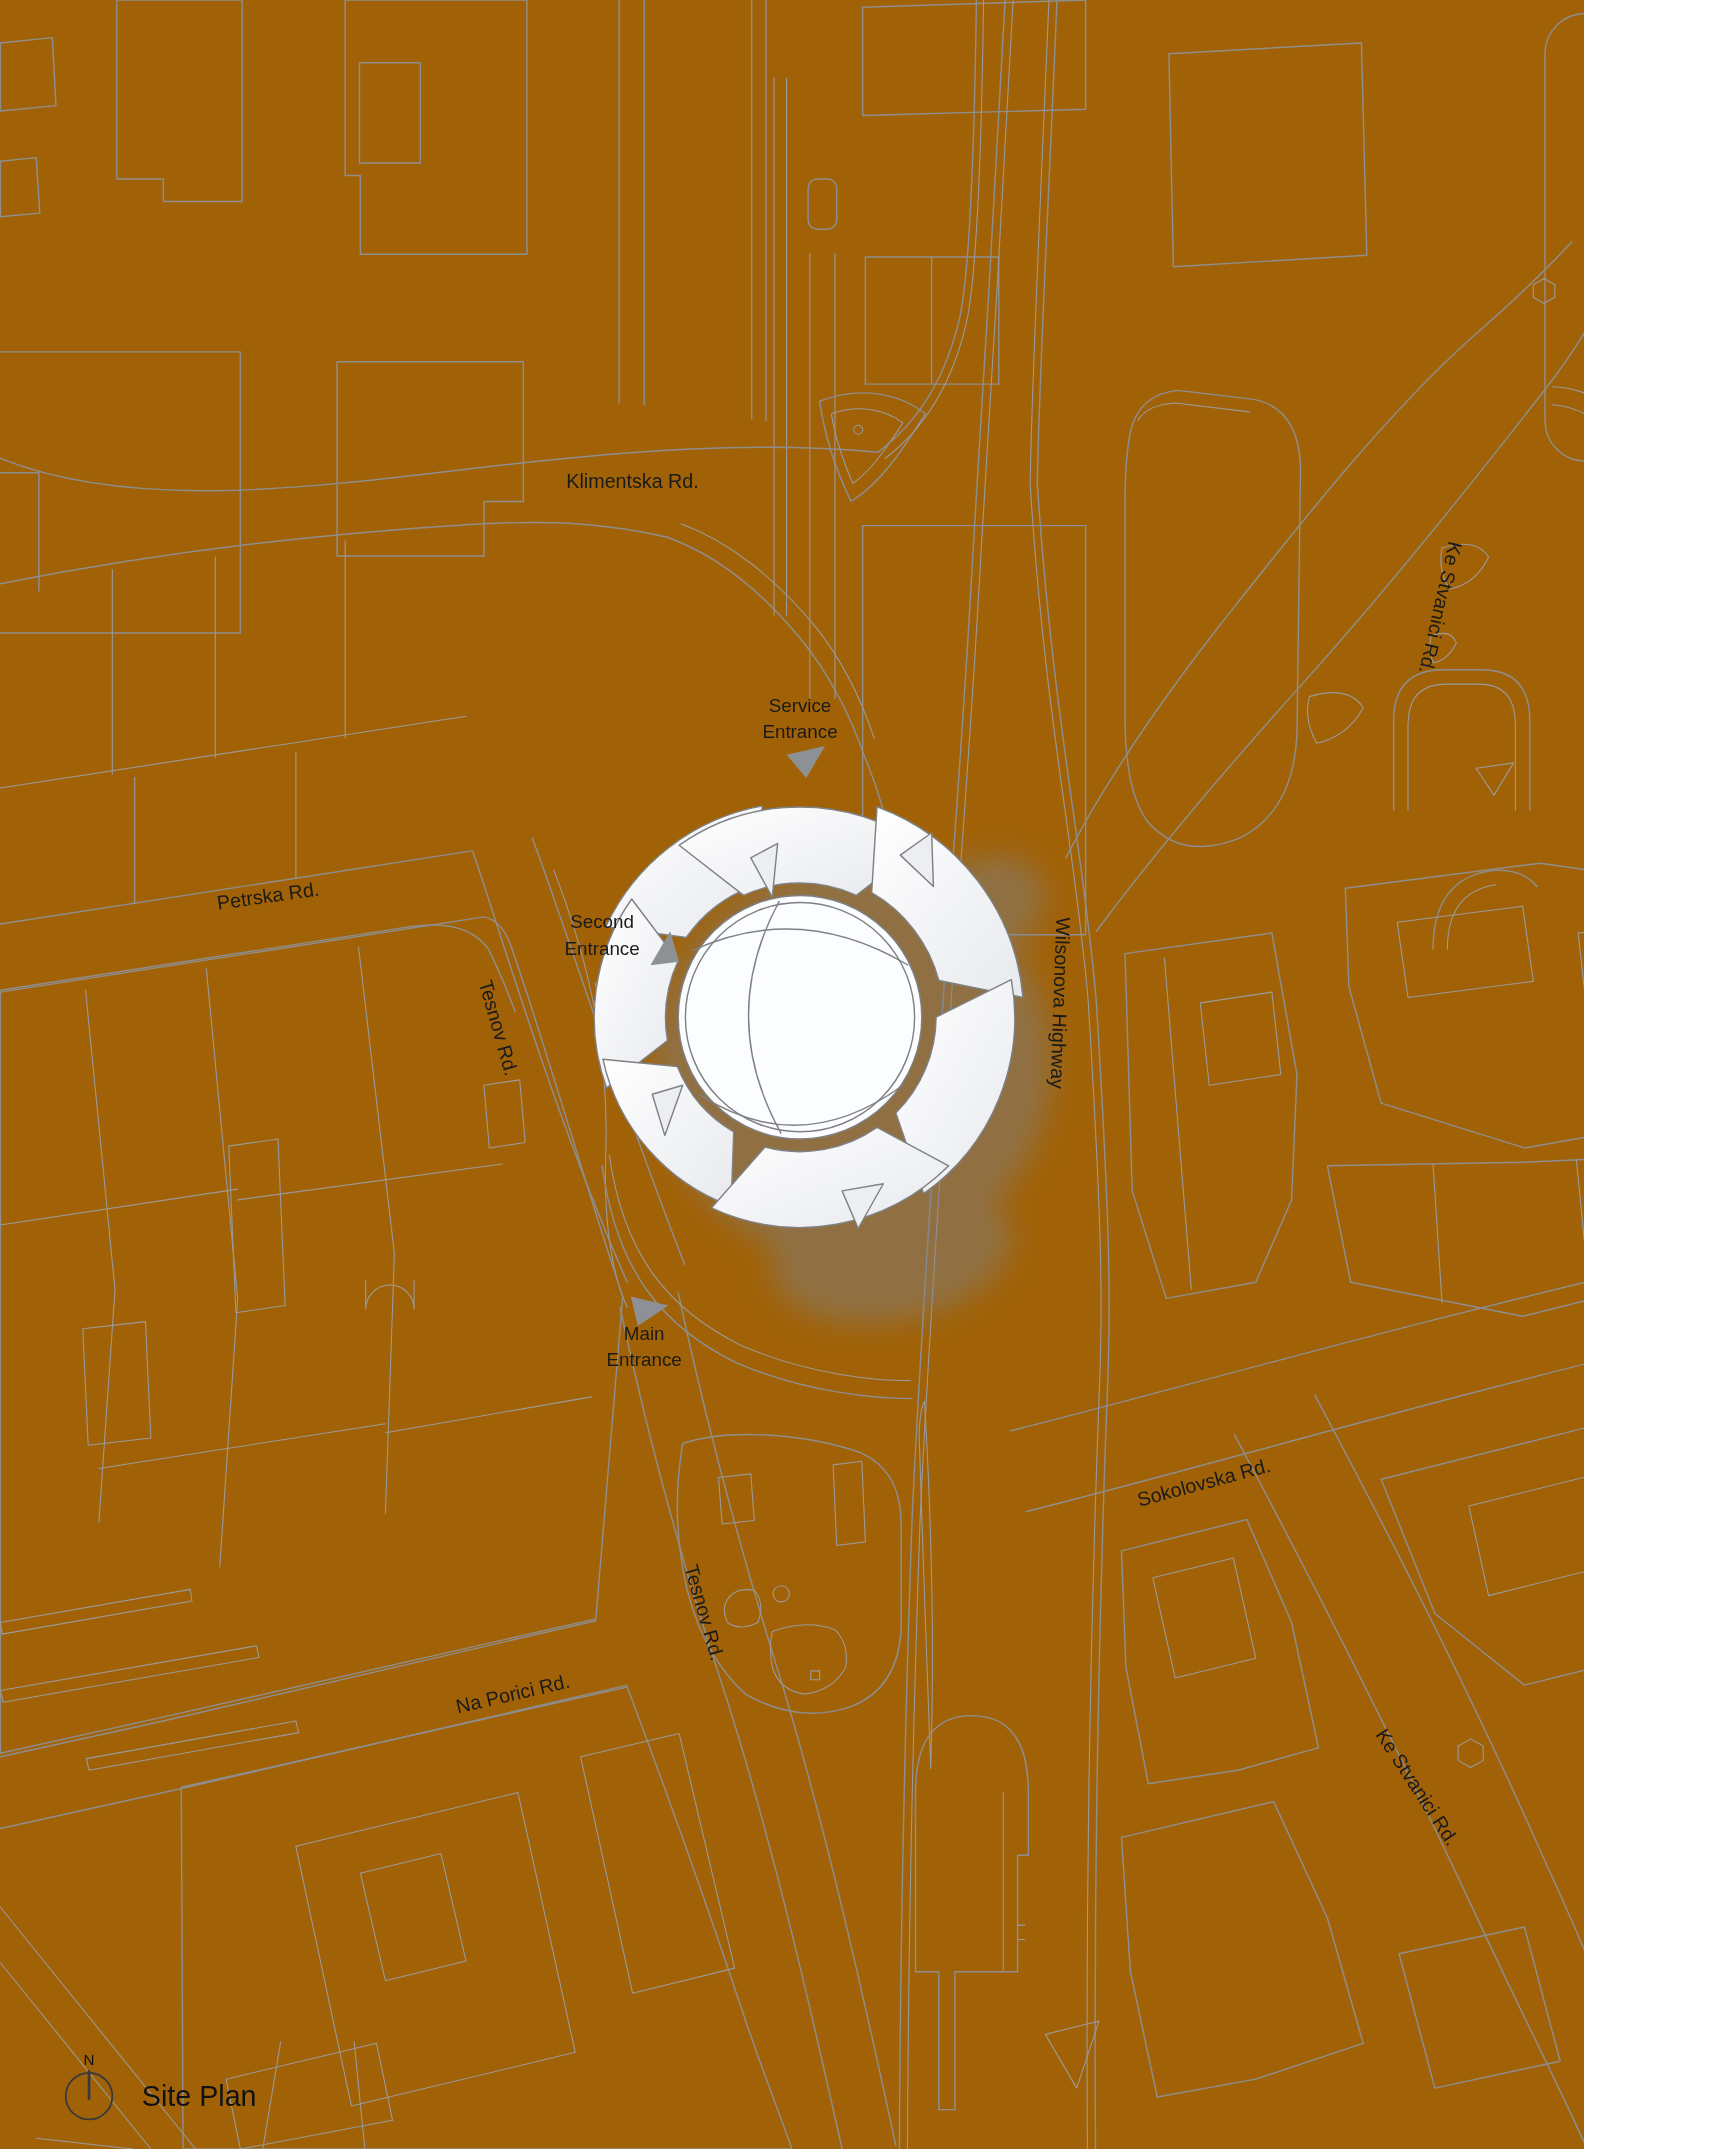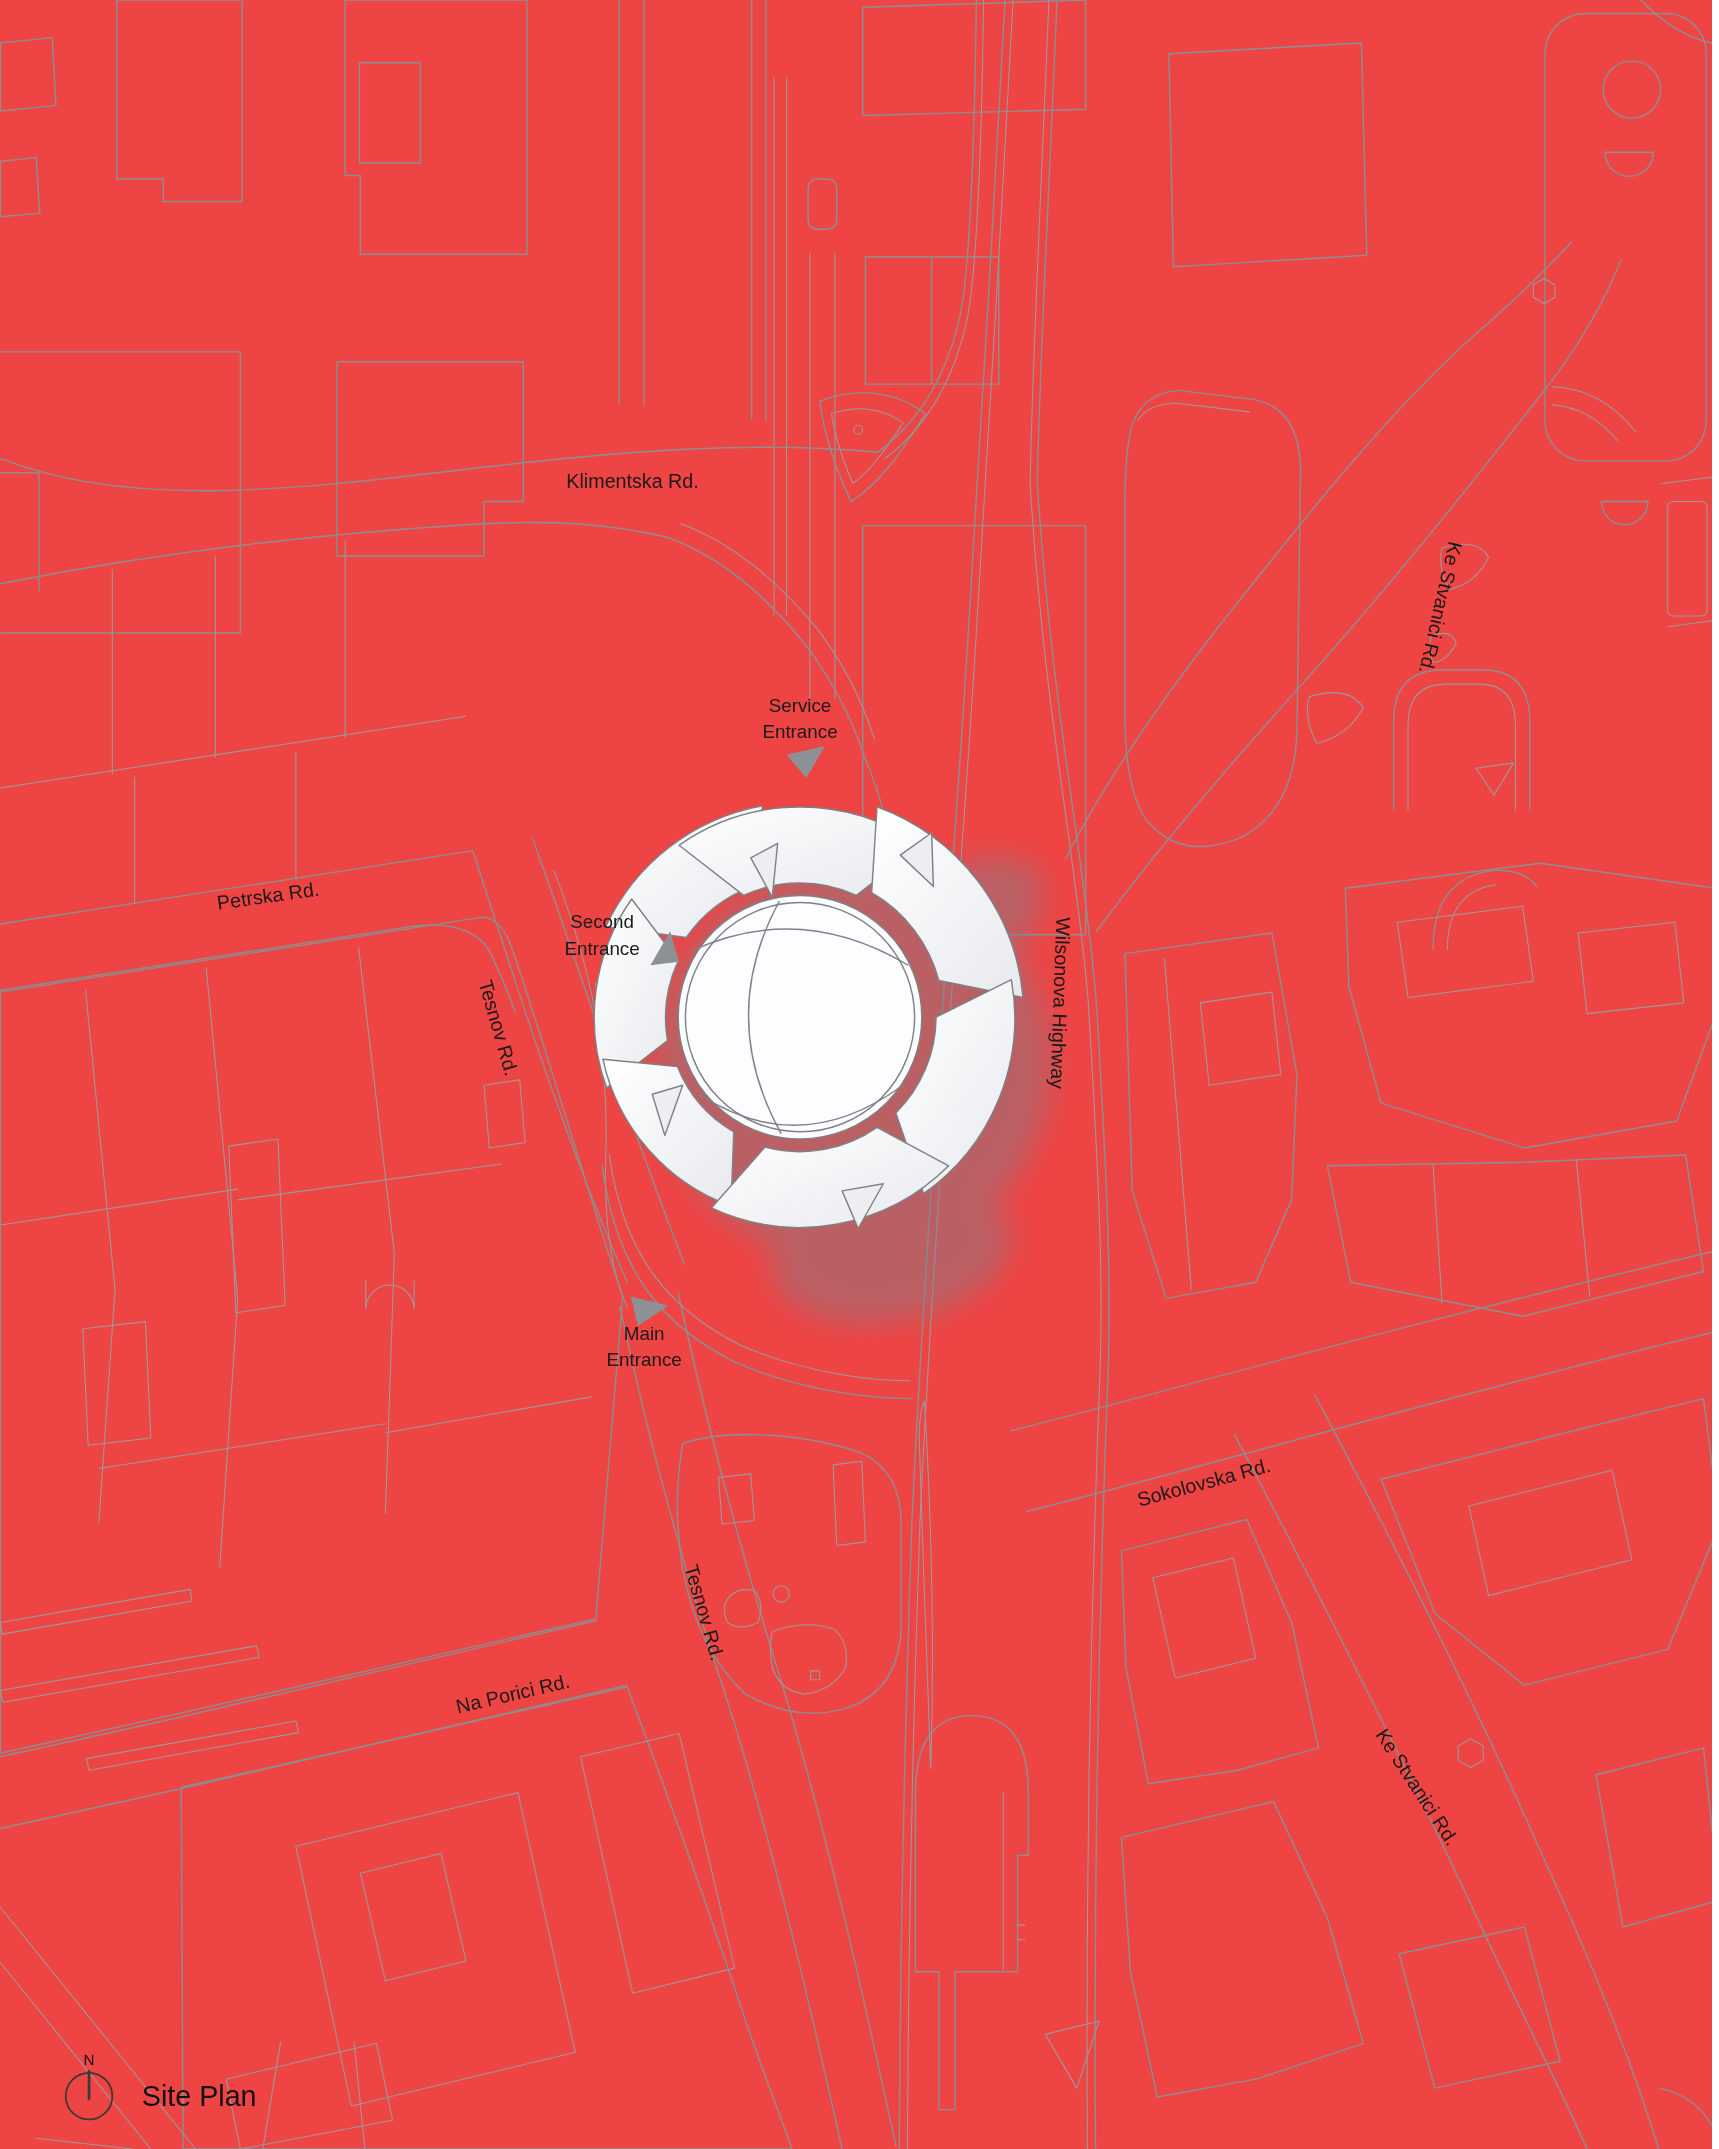--- a/index.html
+++ b/index.html
@@ -1,16 +1,16 @@
 <!DOCTYPE html>
 <html style="font-size:14.3px"><head>
 <meta charset="utf-8">
 <style>
   html,body{margin:0;padding:0;background:#ffffff;}
-  .page{position:relative;width:1712px;height:2149px;background:#ef4444;overflow:hidden;}
+  .page{position:relative;width:1584px;height:2149px;background:#a16207;overflow:hidden;}
   svg{display:block;}
   .lw{fill:none;stroke:#8e8e8e;stroke-width:1.6;stroke-linejoin:round;stroke-linecap:round;}
   .lw2{fill:none;stroke:#9a9a9a;stroke-width:1.2;stroke-linejoin:round;stroke-linecap:round;}
   .street-label{font-family:"Liberation Sans",sans-serif;font-size:22px;fill:#1a1a1a;text-anchor:middle;}
   .entrance-label{font-family:"Liberation Sans",sans-serif;font-size:21px;fill:#1a1a1a;text-anchor:middle;}
   .plan-title{font-family:"Liberation Sans",sans-serif;font-size:32px;fill:#111111;}
   .north-n{font-family:"Liberation Sans",sans-serif;font-size:17px;fill:#111111;text-anchor:middle;}
   .marker{fill:#8d9094;stroke:none;}
   .bldg{stroke:#7f8184;stroke-width:1.6;stroke-linejoin:round;}
 </style>

